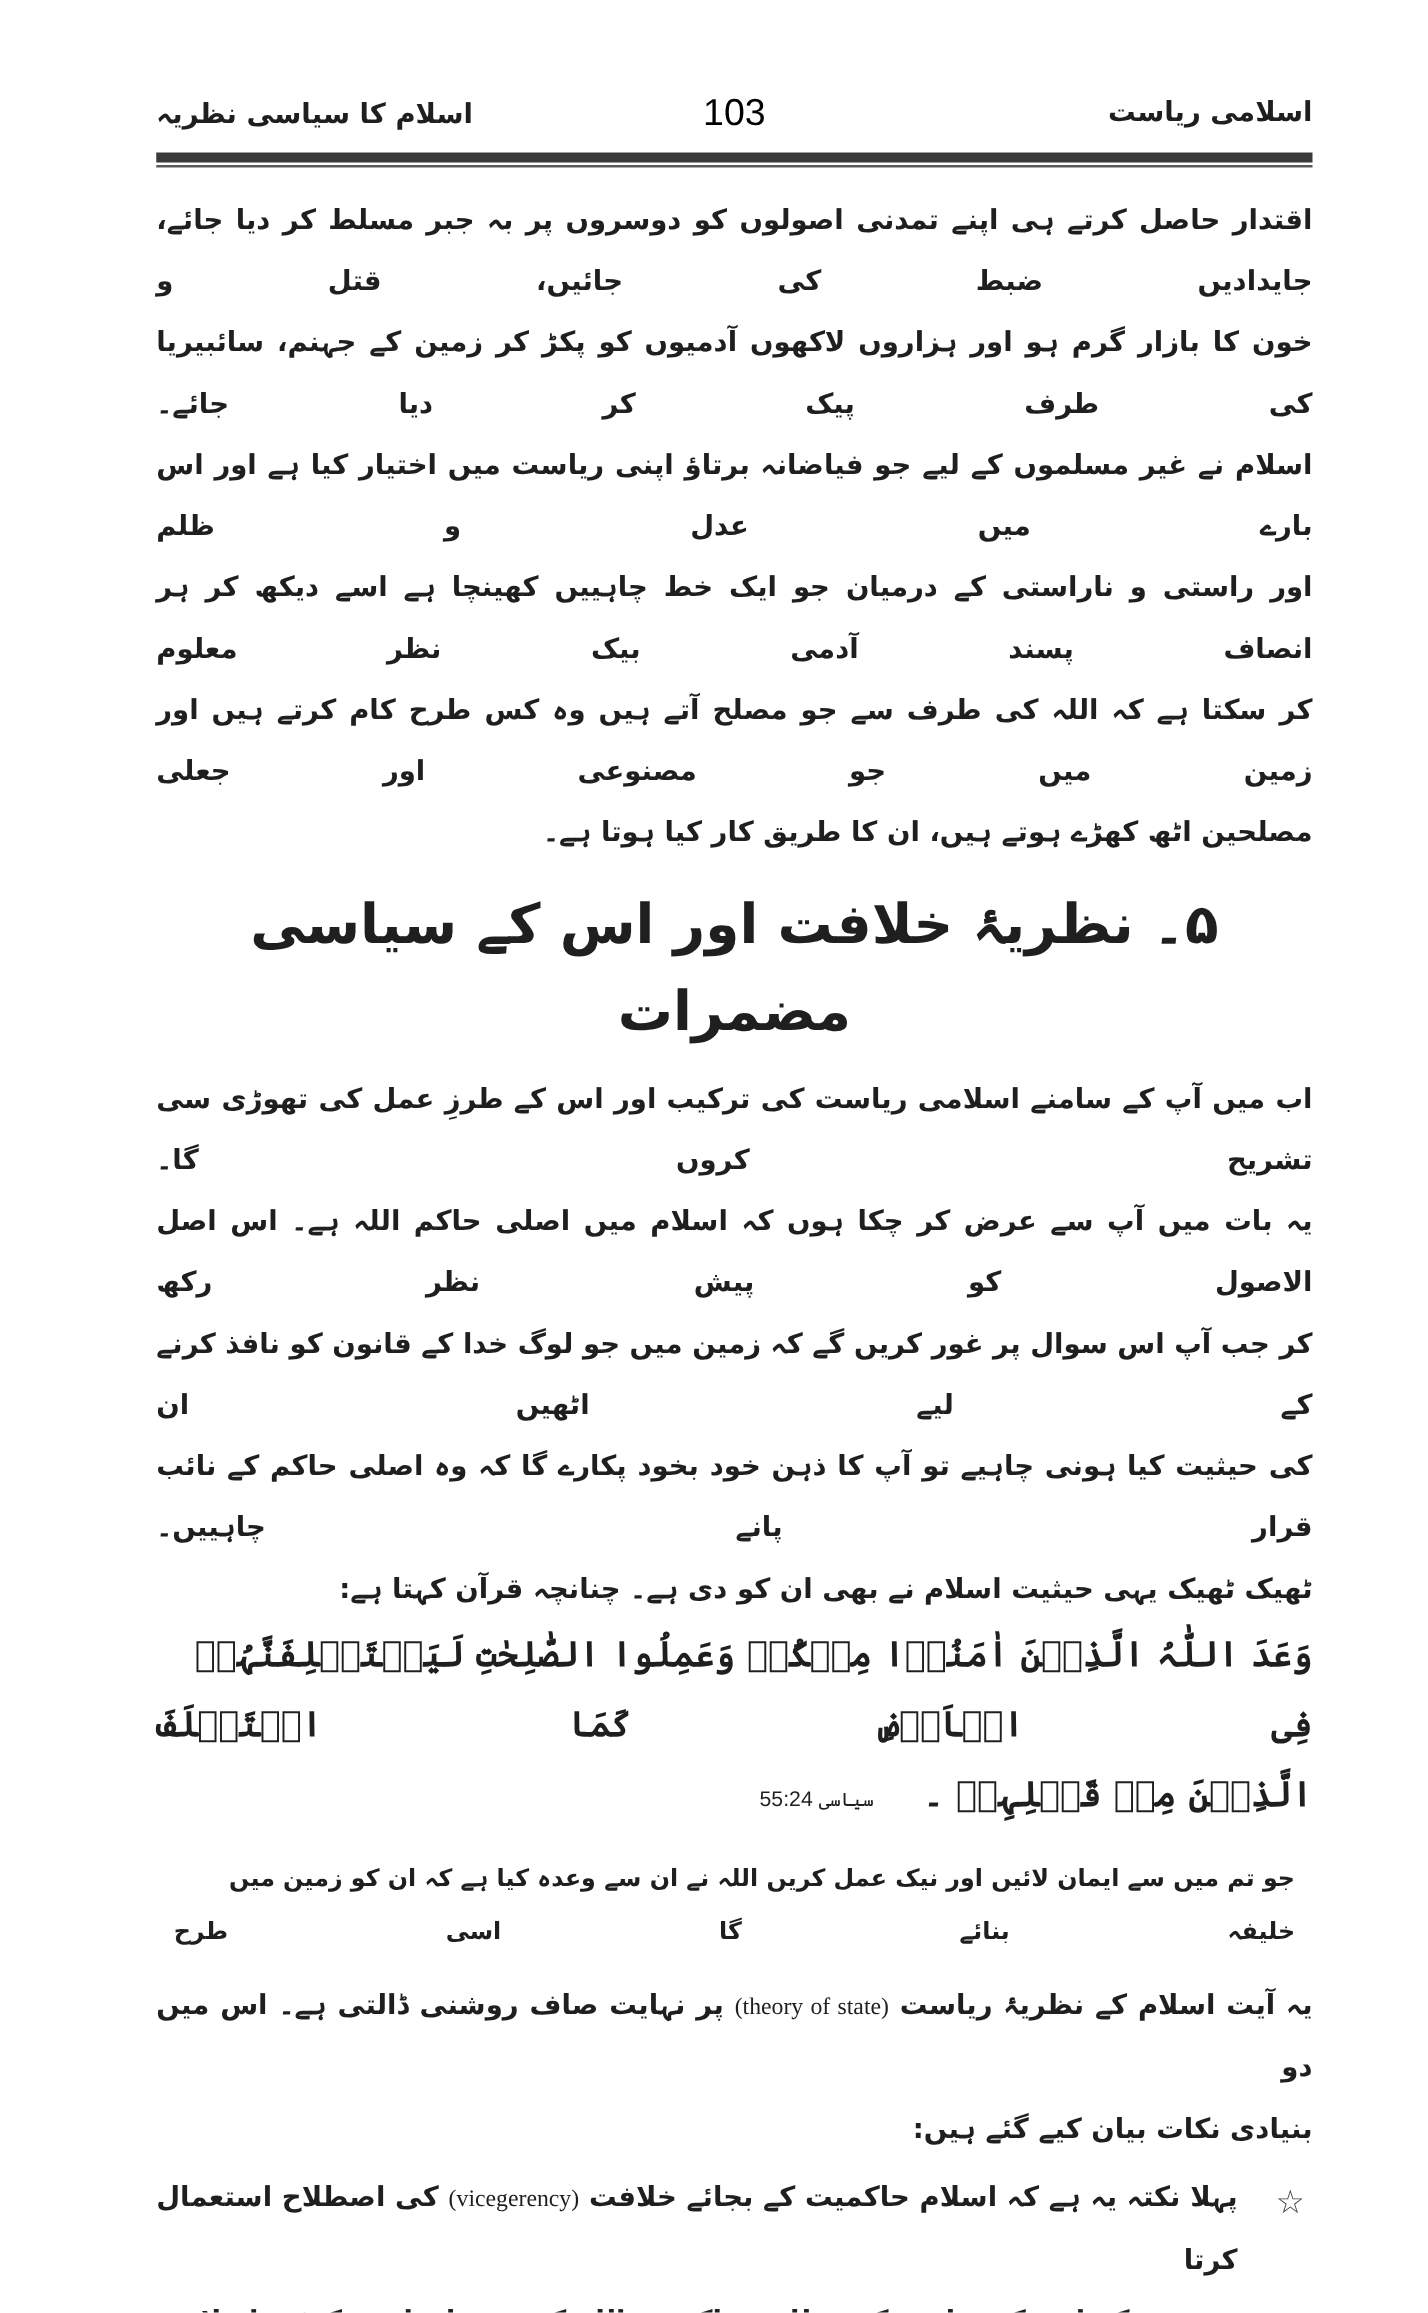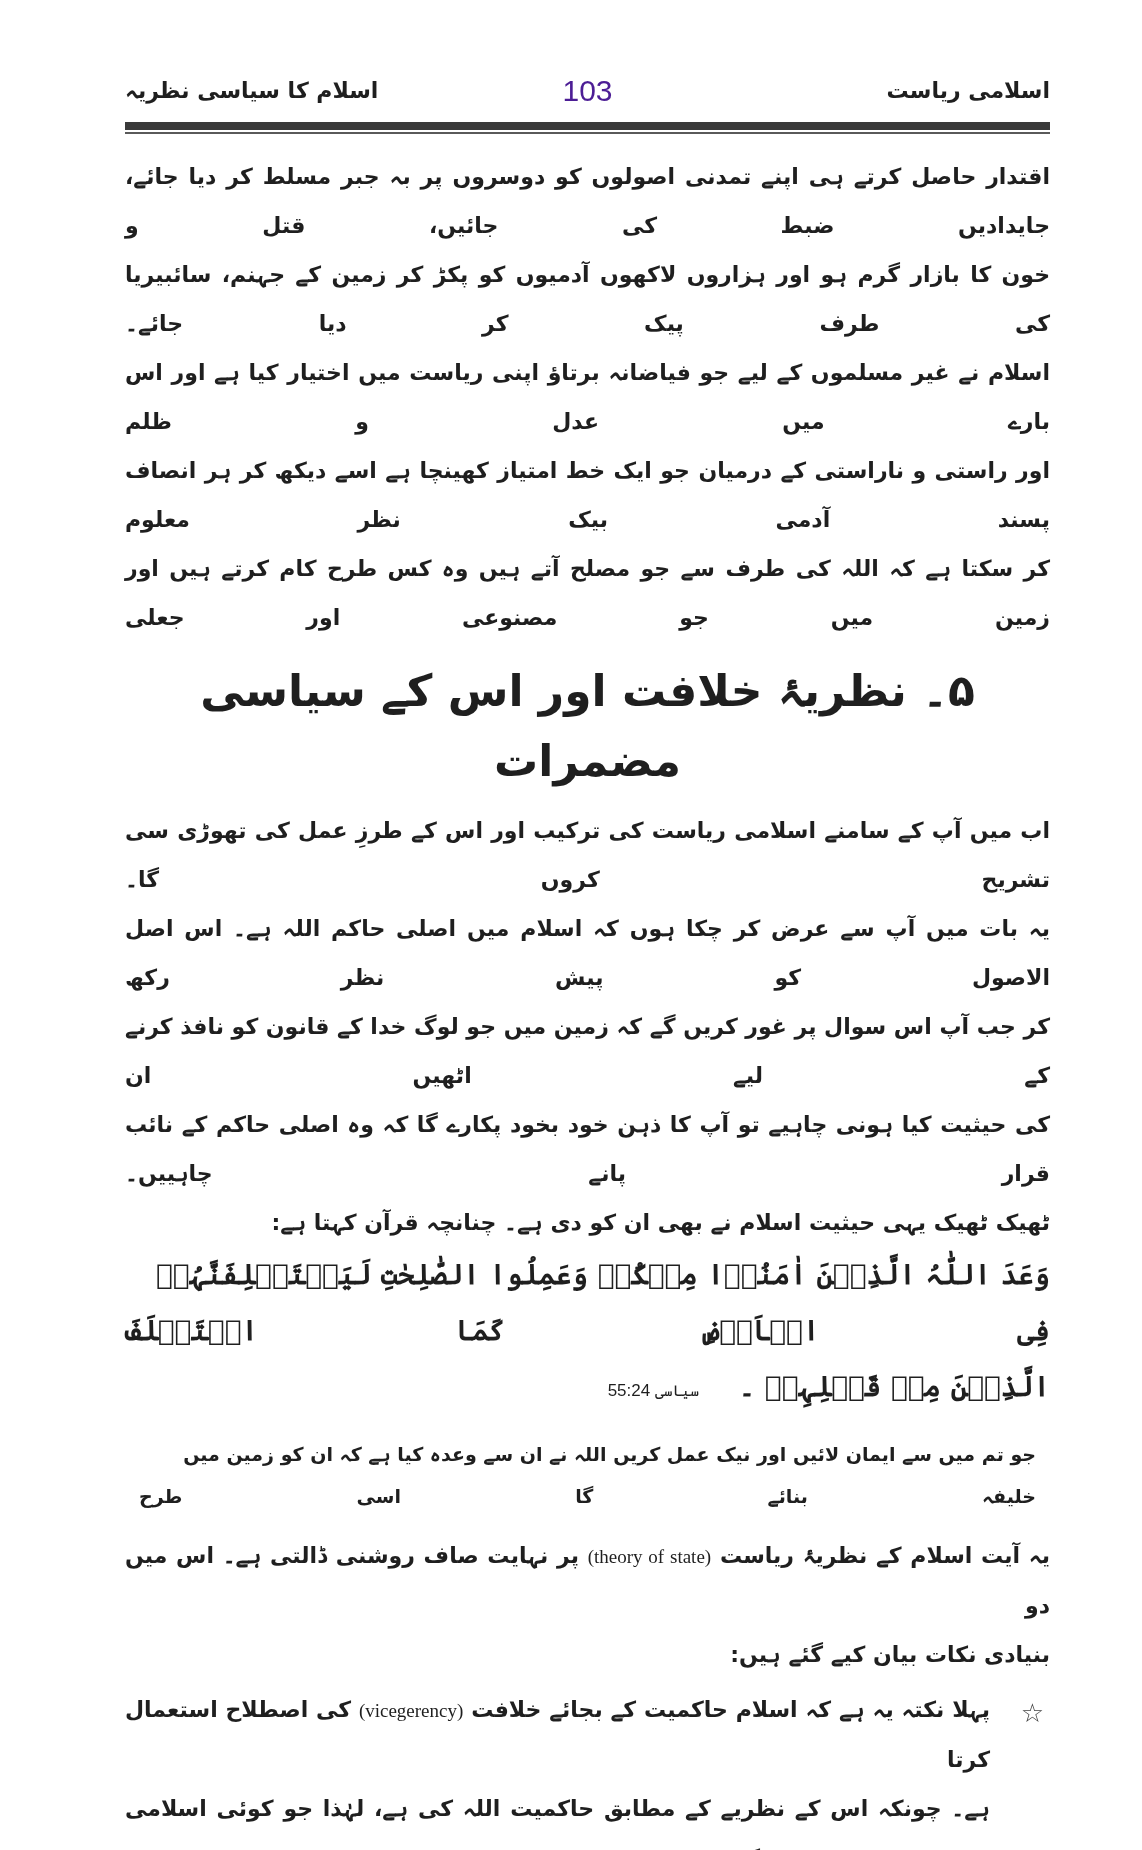--- a/index.html
+++ b/index.html
@@ -3,21 +3,21 @@
 <meta charset="utf-8">
 <style>
   html, body { margin: 0; padding: 0; background: #ffffff; }
   body { width: 1142px; height: 1850px; overflow: hidden; position: relative;
          font-family: "DejaVu Sans", sans-serif; color: #1f1f1f; }
   .page { position: absolute; left: 125px; top: 70px; width: 925px; }
 
   .running-head { position: relative; height: 48px; direction: ltr; }
   .rh-left  { position: absolute; left: 0; top: 8px; font-size: 22px; font-weight: bold; direction: rtl; }
   .rh-center{ position: absolute; left: 0; right: 0; top: 4px; text-align: center; font-size: 30px;
-              font-family: "Liberation Sans", sans-serif; color: #4c1d95; }
+              font-family: "Liberation Sans", sans-serif; color: #000000; }
   .rh-right { position: absolute; right: 0; top: 8px; font-size: 22px; font-weight: bold; direction: rtl; }
   .rule { height: 8px; background: #3a3a3a; margin-top: 4px; }
   .rule-thin { height: 2px; background: #5a5a5a; margin-top: 2px; }
 
   .para { font-size: 22px; line-height: 49px; text-align: justify; margin: 0; font-weight: bold; }
   .para .line { display: block; text-align-last: justify; }
   .para .line.last { text-align-last: right; }
 
   .heading { text-align: center; font-size: 44px; font-weight: bold; margin: 14px 0 10px; line-height: 70px; }
 
@@ -46,22 +46,23 @@
     <span class="rh-center">103</span>
     <span class="rh-right">اسلامی ریاست</span>
   </div>
   <div class="rule"></div>
   <div class="rule-thin"></div>
 
   <p class="para" style="margin-top:18px;">
     <span class="line">اقتدار حاصل کرتے ہی اپنے تمدنی اصولوں کو دوسروں پر بہ جبر مسلط کر دیا جائے، جایدادیں ضبط کی جائیں، قتل و</span>
     <span class="line">خون کا بازار گرم ہو اور ہزاروں لاکھوں آدمیوں کو پکڑ کر زمین کے جہنم، سائبیریا کی طرف پیک کر دیا جائے۔</span>
     <span class="line">اسلام نے غیر مسلموں کے لیے جو فیاضانہ برتاؤ اپنی ریاست میں اختیار کیا ہے اور اس بارے میں عدل و ظلم</span>
-    <span class="line">اور راستی و ناراستی کے درمیان جو ایک خط امتیاز کھینچا ہے اسے دیکھ کر ہر انصاف پسند آدمی بیک نظر معلوم</span>
+    <span class="line">اور راستی و ناراستی کے درمیان جو ایک خط چاہییں کھینچا ہے اسے دیکھ کر ہر انصاف پسند آدمی بیک نظر معلوم</span>
     <span class="line">کر سکتا ہے کہ اللہ کی طرف سے جو مصلح آتے ہیں وہ کس طرح کام کرتے ہیں اور زمین میں جو مصنوعی اور جعلی</span>
+    <span class="line last">مصلحین اٹھ کھڑے ہوتے ہیں، ان کا طریق کار کیا ہوتا ہے۔</span>
   </p>
 
   <h2 class="heading">۵۔ نظریۂ خلافت اور اس کے سیاسی مضمرات</h2>
 
   <p class="para">
     <span class="line">اب میں آپ کے سامنے اسلامی ریاست کی ترکیب اور اس کے طرزِ عمل کی تھوڑی سی تشریح کروں گا۔</span>
     <span class="line">یہ بات میں آپ سے عرض کر چکا ہوں کہ اسلام میں اصلی حاکم اللہ ہے۔ اس اصل الاصول کو پیش نظر رکھ</span>
     <span class="line">کر جب آپ اس سوال پر غور کریں گے کہ زمین میں جو لوگ خدا کے قانون کو نافذ کرنے کے لیے اٹھیں ان</span>
     <span class="line">کی حیثیت کیا ہونی چاہیے تو آپ کا ذہن خود بخود پکارے گا کہ وہ اصلی حاکم کے نائب قرار پانے چاہییں۔</span>
     <span class="line last">ٹھیک ٹھیک یہی حیثیت اسلام نے بھی ان کو دی ہے۔ چنانچہ قرآن کہتا ہے:</span>

